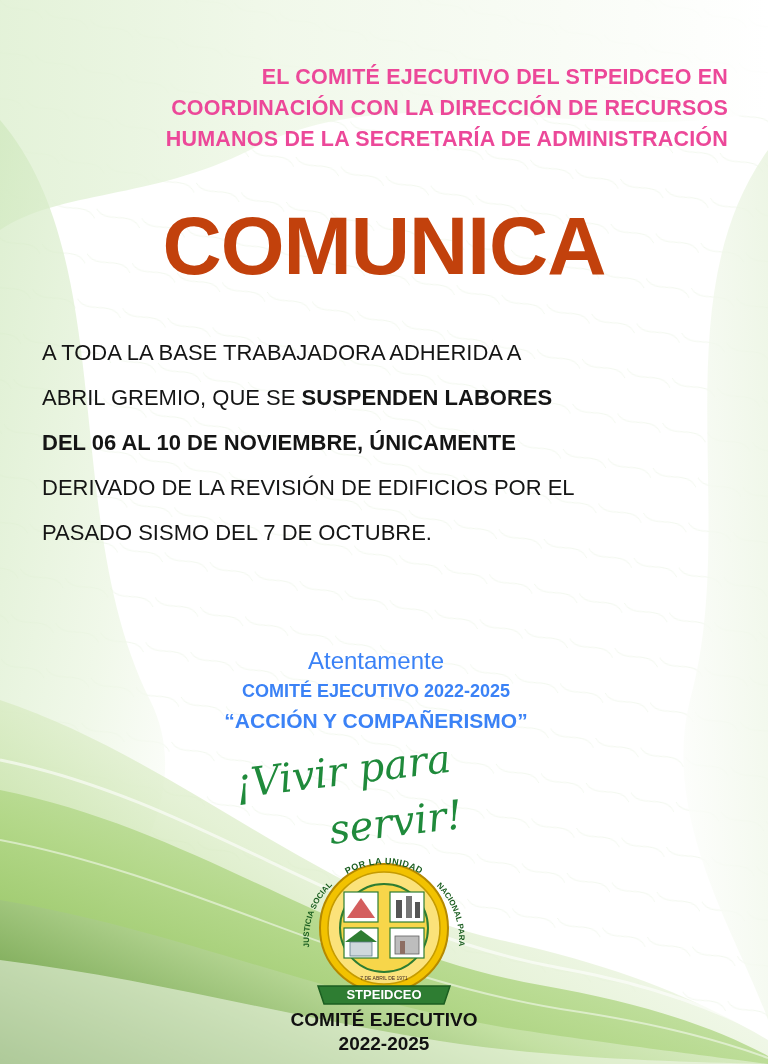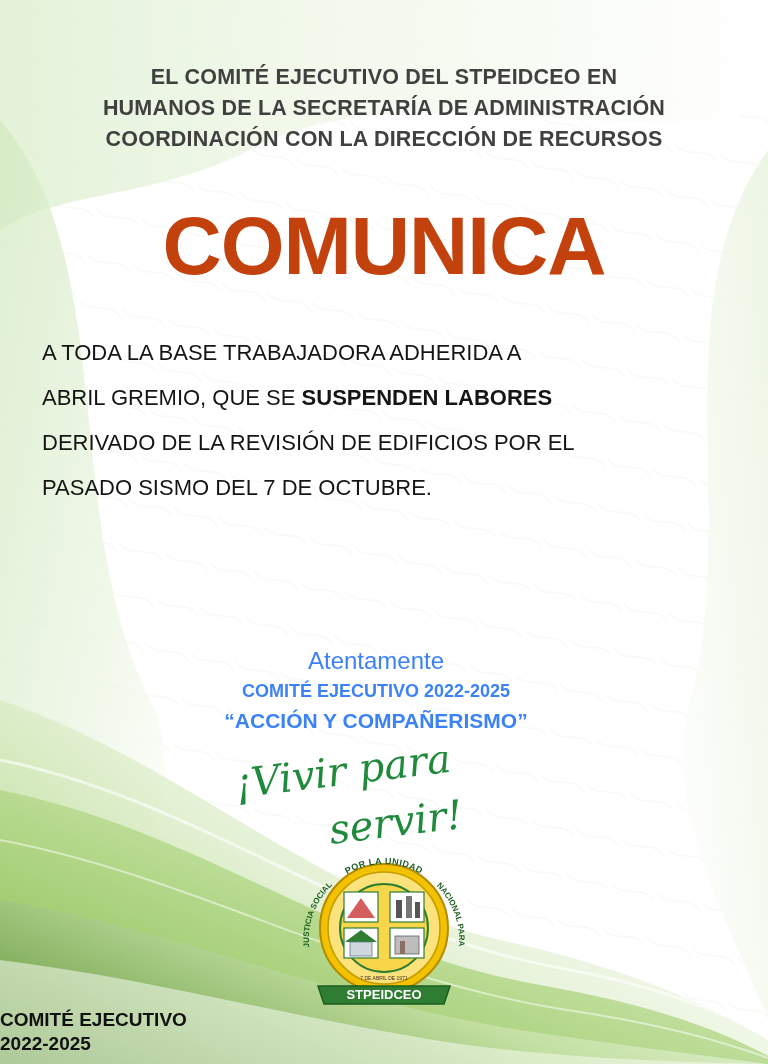--- a/index.html
+++ b/index.html
@@ -41,23 +41,24 @@
     left: 0;
     right: 0;
     text-align: center;
     padding: 0 40px;
     box-sizing: border-box;
   }
   .header-line {
     font-weight: bold;
     font-size: 21.5px;
     letter-spacing: 0.2px;
-    color: #404040;
+    color: #ec4899;
     line-height: 31px;
     white-space: nowrap;
+    text-align: right;
   }
 
   
   .comunica {
     position: absolute;
     top: 200px;
     left: 0;
     right: 0;
     text-align: center;
     font-weight: bold;
@@ -131,20 +132,21 @@
     text-align: center;
   }
   .emblem {
     display: inline-block;
   }
   .footer-text {
     position: absolute;
     top: 1008px;
     left: 0;
     right: 0;
+    text-align: center;
     color: #111111;
     font-weight: bold;
     font-size: 19px;
     line-height: 24px;
   }
 </style>
 </head>
 <body>
 
 <div class="poster">
@@ -201,29 +203,30 @@
     <path d="M0 960 C 160 980, 300 1020, 460 1044 C 580 1060, 690 1062, 768 1064 L0 1064 Z" fill="#f4faef" opacity="0.55"></path>
 
     <path d="M0 760 C 200 800, 350 930, 560 968 C 660 986, 720 1012, 768 1036" fill="none" stroke="#ffffff" stroke-width="3" opacity="0.6"></path>
     <path d="M0 840 C 200 878, 360 980, 580 1012 C 670 1026, 730 1044, 768 1058" fill="none" stroke="#ffffff" stroke-width="2" opacity="0.5"></path>
   </svg>
 
   <div class="content">
 
     <div class="header">
       <div class="header-line">EL COMITÉ EJECUTIVO DEL STPEIDCEO EN</div>
+      <div class="header-line">COORDINACIÓN CON LA DIRECCIÓN DE RECURSOS</div>
       <div class="header-line">HUMANOS DE LA SECRETARÍA DE ADMINISTRACIÓN</div>
-      <div class="header-line">COORDINACIÓN CON LA DIRECCIÓN DE RECURSOS</div>
     </div>
 
     <div class="comunica">COMUNICA</div>
 
     <div class="body-text">
       <span class="ln">A TODA LA BASE TRABAJADORA ADHERIDA A</span>
       <span class="ln"><span>ABRIL GREMIO, QUE SE </span><span class="b">SUSPENDEN LABORES</span></span>
+      <span class="ln b">DEL 06 AL 10 DE NOVIEMBRE, ÚNICAMENTE</span>
       <span class="ln">DERIVADO DE LA REVISIÓN DE EDIFICIOS POR EL</span>
       <span class="ln">PASADO SISMO DEL 7 DE OCTUBRE.</span>
     </div>
 
     <div class="sign">
       <div class="atentamente">Atentamente</div>
       <div class="comite">COMITÉ EJECUTIVO 2022-2025</div>
       <div class="lema">“ACCIÓN Y COMPAÑERISMO”</div>
     </div>
 

